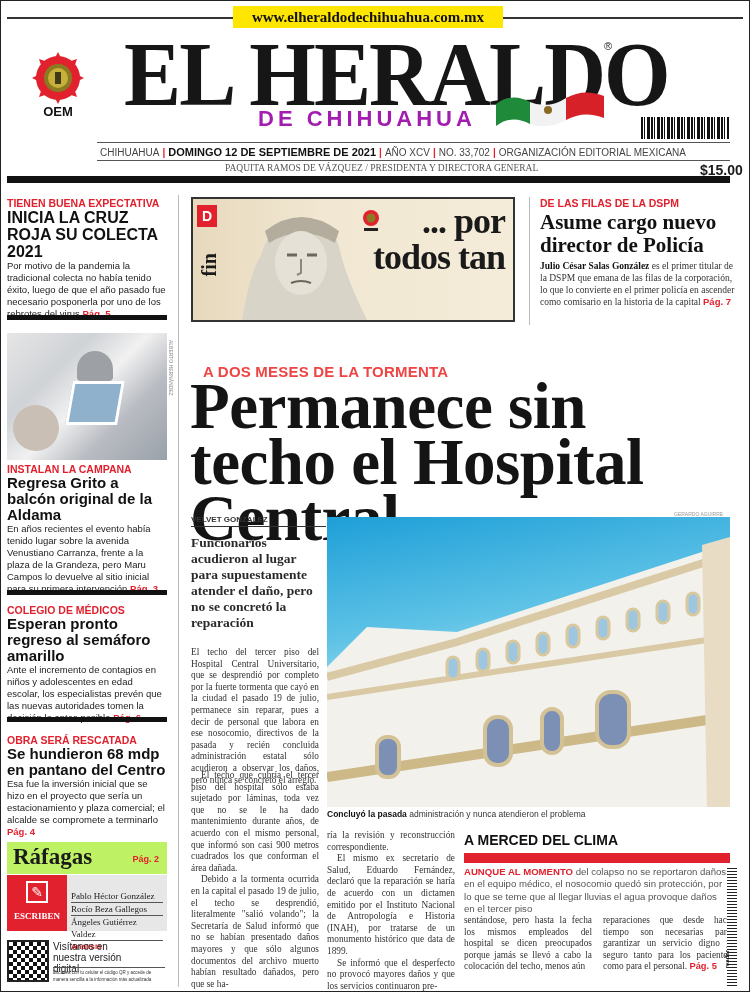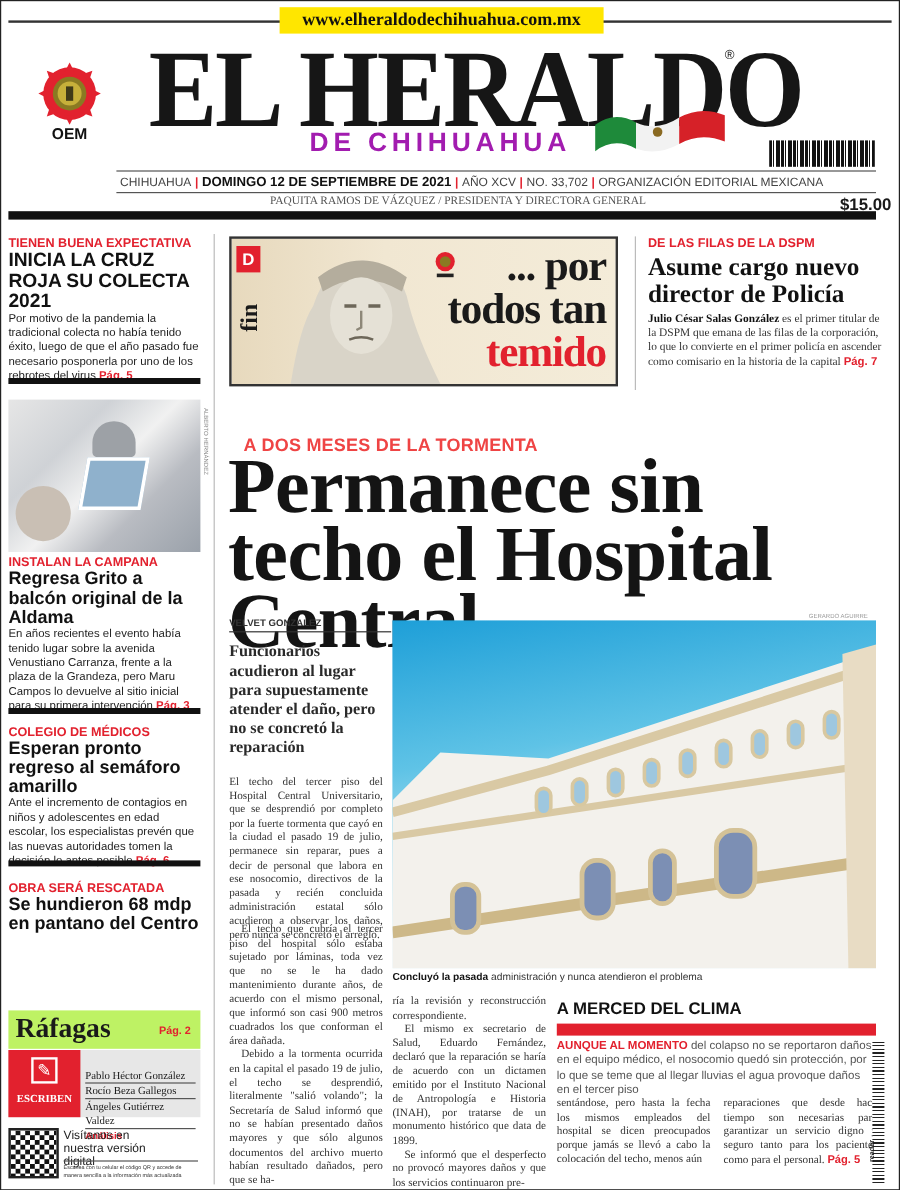--- a/index.html
+++ b/index.html
@@ -182,20 +182,21 @@
 <div class="lcol" style="top:604px;">
   <div class="kicker">COLEGIO DE MÉDICOS</div>
   <div class="lhead">Esperan pronto regreso al semáforo amarillo</div>
   <div class="ltext"><span>Ante el incremento de contagios en niños y adolescentes en edad escolar, los especialistas prevén que las nuevas autoridades tomen la decisión lo antes posible</span> <span class="pag">Pág. 6</span></div>
 </div>
 <div class="sep-bar" style="top:717px;"></div>
 
 <div class="lcol" style="top:734px;">
   <div class="kicker">OBRA SERÁ RESCATADA</div>
   <div class="lhead">Se hundieron 68 mdp en pantano del Centro</div>
+  <div class="ltext"><span>Esa fue la inversión inicial que se hizo en el proyecto que sería un estacionamiento y plaza comercial; el alcalde se compromete a terminarlo</span> <span class="pag">Pág. 4</span></div>
 </div>
 
 <div class="rafagas">
   <div class="rafagas-title">Ráfagas</div>
   <div class="rafagas-pag">Pág. 2</div>
 </div>
 <div class="escriben-box">
   <div class="escriben">
     <span class="escriben-icon">✎</span>
     <span class="escriben-label">ESCRIBEN</span>
@@ -225,21 +226,20 @@
     <path d="M60 80 q10 -4 20 0" stroke="#6d6759" stroke-width="2" fill="none"></path>
   </svg>
   <svg class="promo-logo" viewBox="0 0 20 24">
     <circle cx="10" cy="9" r="8" fill="#e2212e"></circle>
       <circle cx="10" cy="9" r="4.5" fill="#8a7a22"></circle>
     <rect x="3" y="19" width="14" height="3" fill="#222"></rect>
   </svg>
   <div class="promo-text">
     <div>... por</div>
     <div>todos tan</div>
-    <div class="red">temido</div>
   </div>
 </div>
 
 <div class="vline2"></div>
 <div class="rtop">
   <div class="kicker">DE LAS FILAS DE LA DSPM</div>
   <div class="rtop-head">Asume cargo nuevo director de Policía</div>
   <div class="rtop-text"><b>Julio César Salas González</b><span> es el primer titular de la DSPM que emana de las filas de la corporación, lo que lo convierte en el primer policía en ascender como comisario en la historia de la capital</span> <span class="pag" style="font-family:'Liberation Sans',sans-serif;">Pág. 7</span></div>
 </div>
 

